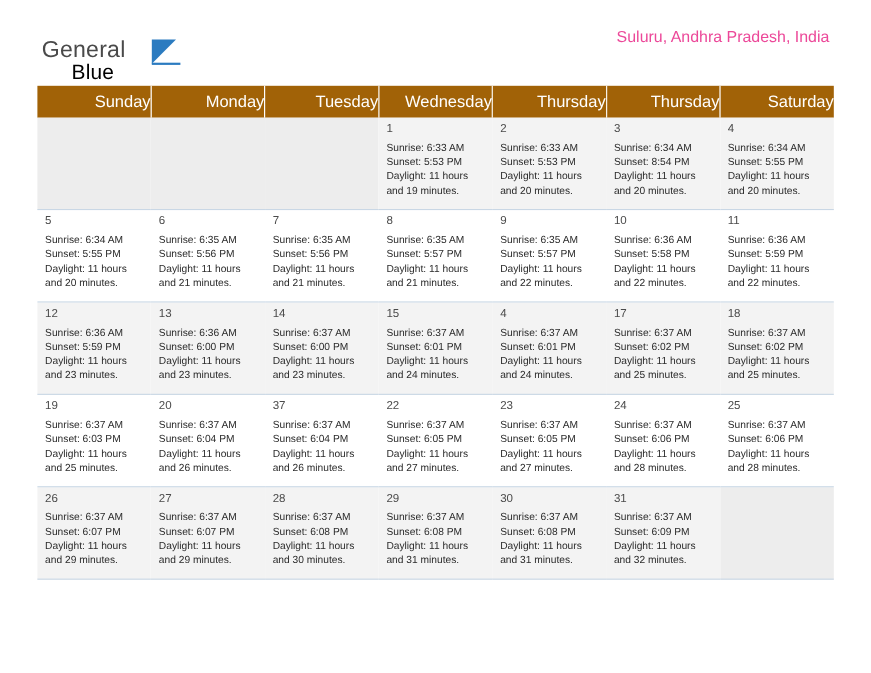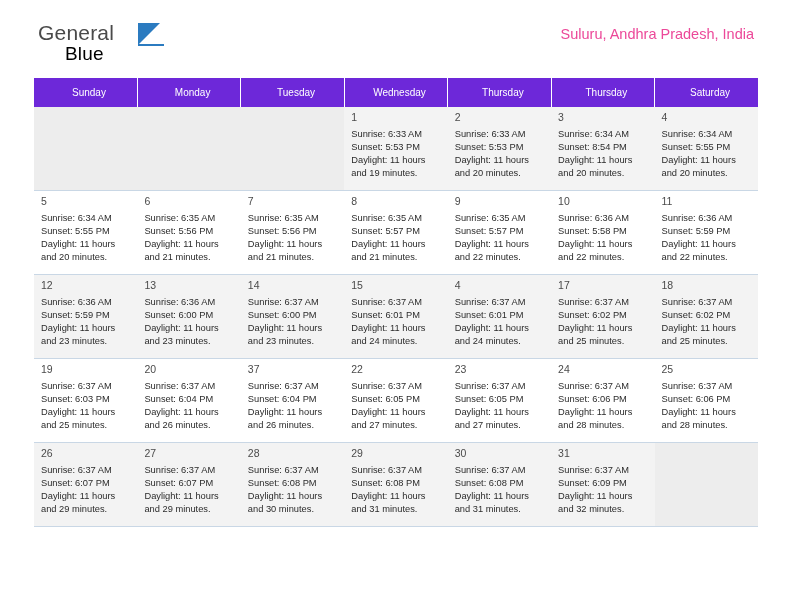--- a/index.html
+++ b/index.html
@@ -22,21 +22,21 @@
     padding: 0 34px;
   }
   
   .header {
     position: relative;
     height: 78px;
   }
   .logo {
     position: absolute;
     left: 4px;
-    top: 22px;
+    top: 35px;
     line-height: 1;
   }
   .logo-general {
     font-size: 21px;
     color: #4a4a4a;
     letter-spacing: 0.2px;
   }
   .logo-blue {
     font-size: 19px;
     color: #000000;
@@ -79,25 +79,25 @@
     color: #ec4899;
     margin-top: 10px;
   }
   
   .calendar {
     width: 724px;
     border-collapse: collapse;
     table-layout: fixed;
   }
   .calendar th {
-    background: #6d28d9;
+    background: #a16207;
     color: #ffffff;
-    font-size: 10px;
+    font-size: 15px;
     font-weight: normal;
-    text-align: center;
+    text-align: right;
     padding: 6px 0 6px 7px;
     border-right: 1px solid #ffffff;
     height: 17px;
   }
   .calendar th:last-child {
     border-right: none;
   }
   .calendar td {
     vertical-align: top;
     width: 103.4px;

